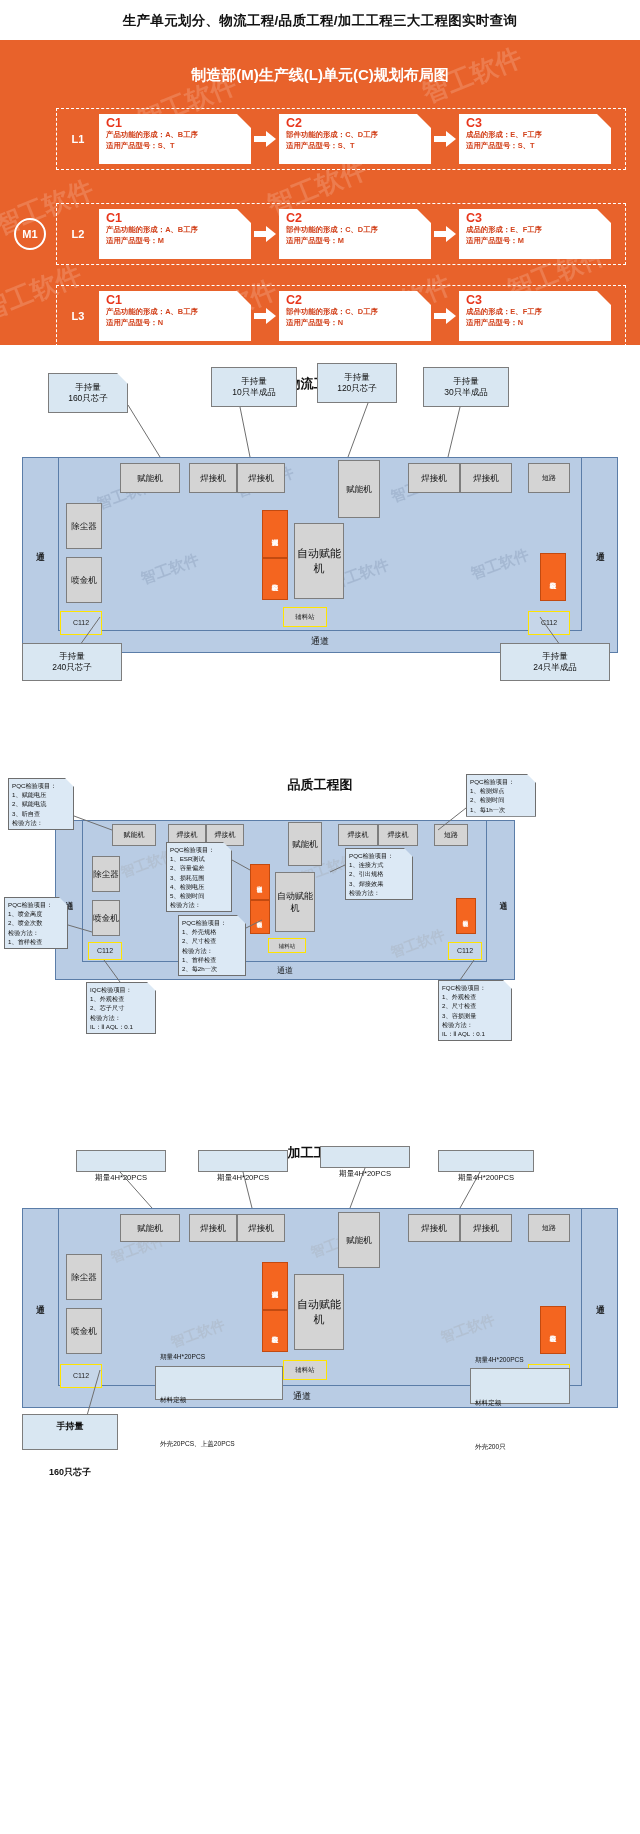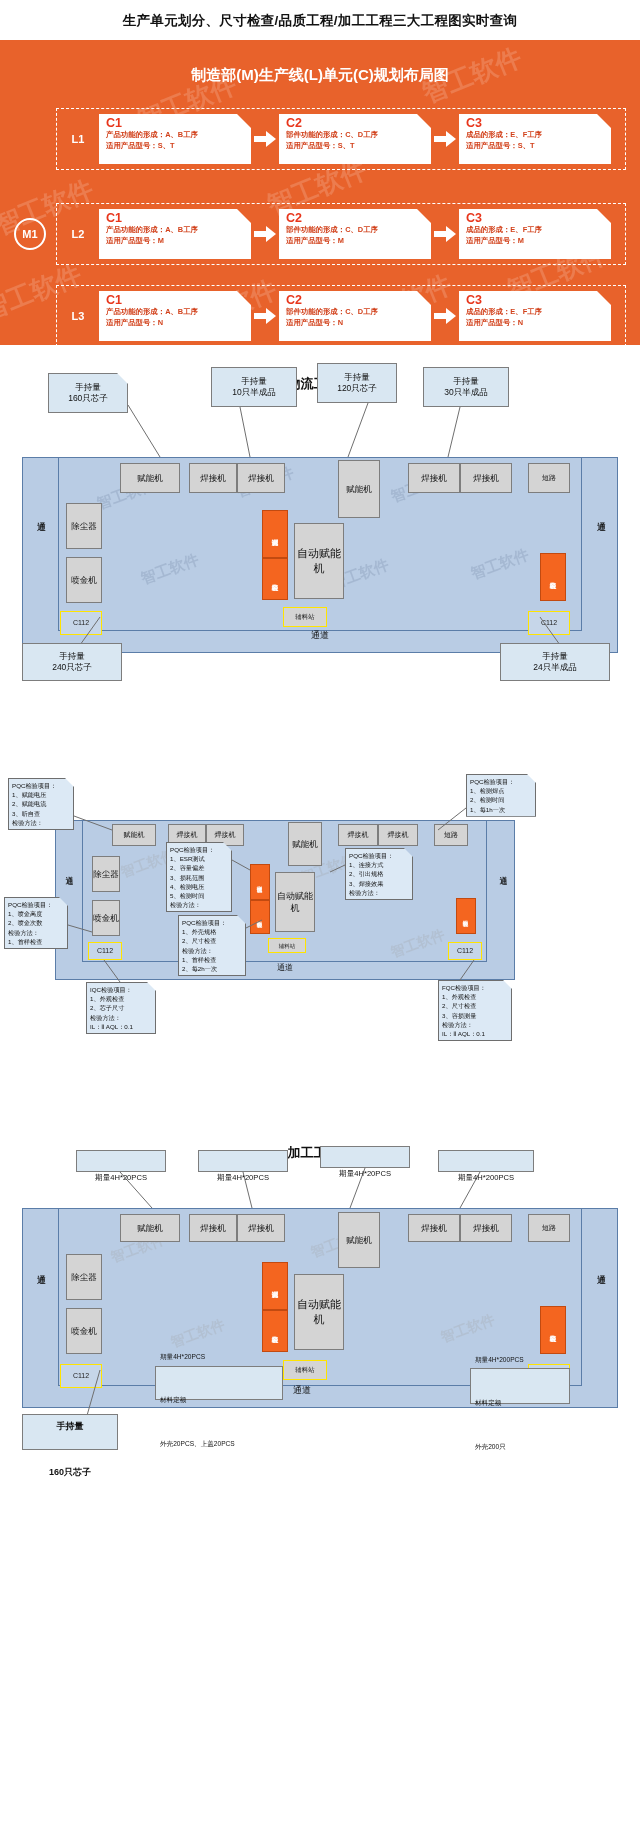--- a/index.html
+++ b/index.html
@@ -155,22 +155,22 @@
     font-size:6.5px; line-height:8px; font-weight:bold;
   }
   .mach.yellowbox{
     background:transparent; border:1.5px solid #ffe400; color:#222; font-size:7px;
   }
   .mach.yellowfill{
     background:#d4d4d4; border:1.5px solid #ffe400; color:#222; font-size:6.5px;
   }
   .aisle{
     position:absolute;
-    display:flex; align-items:flex-start; justify-content:center;
-    font-size:9px; line-height:11px; color:#111; text-align:center;font-family:Liberation Mono, monospace;
+    display:flex; align-items:center; justify-content:center;
+    font-size:9px; line-height:11px; color:#111; text-align:center;
   }
   .callout{
     position:absolute;
     background:#d9e7f2;
     border:1px solid #7d7d7d;
     font-size:8.5px;
     line-height:11px;
     text-align:center;
     color:#111;
     display:flex; flex-direction:column; align-items:center; justify-content:center;
@@ -209,21 +209,21 @@
     text-align:center;
     display:flex; flex-direction:column; align-items:center; justify-content:center;
     z-index:6;
     padding:1px 2px;
   }
   .procbox .ln{ display:block; white-space:nowrap;margin-top:34px; }
 </style>
 </head>
 <body>
 
-<div class="page-title">生产单元划分、尺寸检查/品质工程/加工工程三大工程图实时查询</div>
+<div class="page-title">生产单元划分、物流工程/品质工程/加工工程三大工程图实时查询</div>
 
 <div class="unit-banner">
   <div class="wm" style="left:-8px;  top:150px;">智工软件</div>
   <div class="wm" style="left:135px; top:45px;">智工软件</div>
   <div class="wm" style="left:265px; top:130px;">智工软件</div>
   <div class="wm" style="left:420px; top:18px;">智工软件</div>
   <div class="wm" style="left:505px; top:215px;">智工软件</div>
   <div class="wm" style="left:-20px; top:235px;">智工软件</div>
   <div class="wm" style="left:350px; top:245px;">智工软件</div>
   <div class="wm" style="left:175px; top:250px;">智工软件</div>
@@ -405,20 +405,21 @@
     <span class="l">手持量</span>
     <span class="l">240只芯子</span>
   </div>
   <div class="callout" style="left:500px; top:298px; width:110px; height:38px;">
     <span class="l">手持量</span>
     <span class="l">24只半成品</span>
   </div>
 </div>
 
 <div class="diagram" style="height:360px;">
+  <div class="section-title" style="padding-top:16px;">品质工程图</div>
 
   <div class="plant" style="left:55px; top:60px; width:460px; height:160px;"></div>
   <div class="plant-inner" style="left:82px; top:60px; width:405px; height:142px;"></div>
 
   <div class="wm3" style="left:120px; top:95px;">智工软件</div>
   <div class="wm3" style="left:300px; top:100px;">智工软件</div>
   <div class="wm3" style="left:180px; top:170px;">智工软件</div>
   <div class="wm3" style="left:390px; top:175px;">智工软件</div>
 
   <div class="txtbox notch" style="left:8px;  top:18px; width:66px;">

